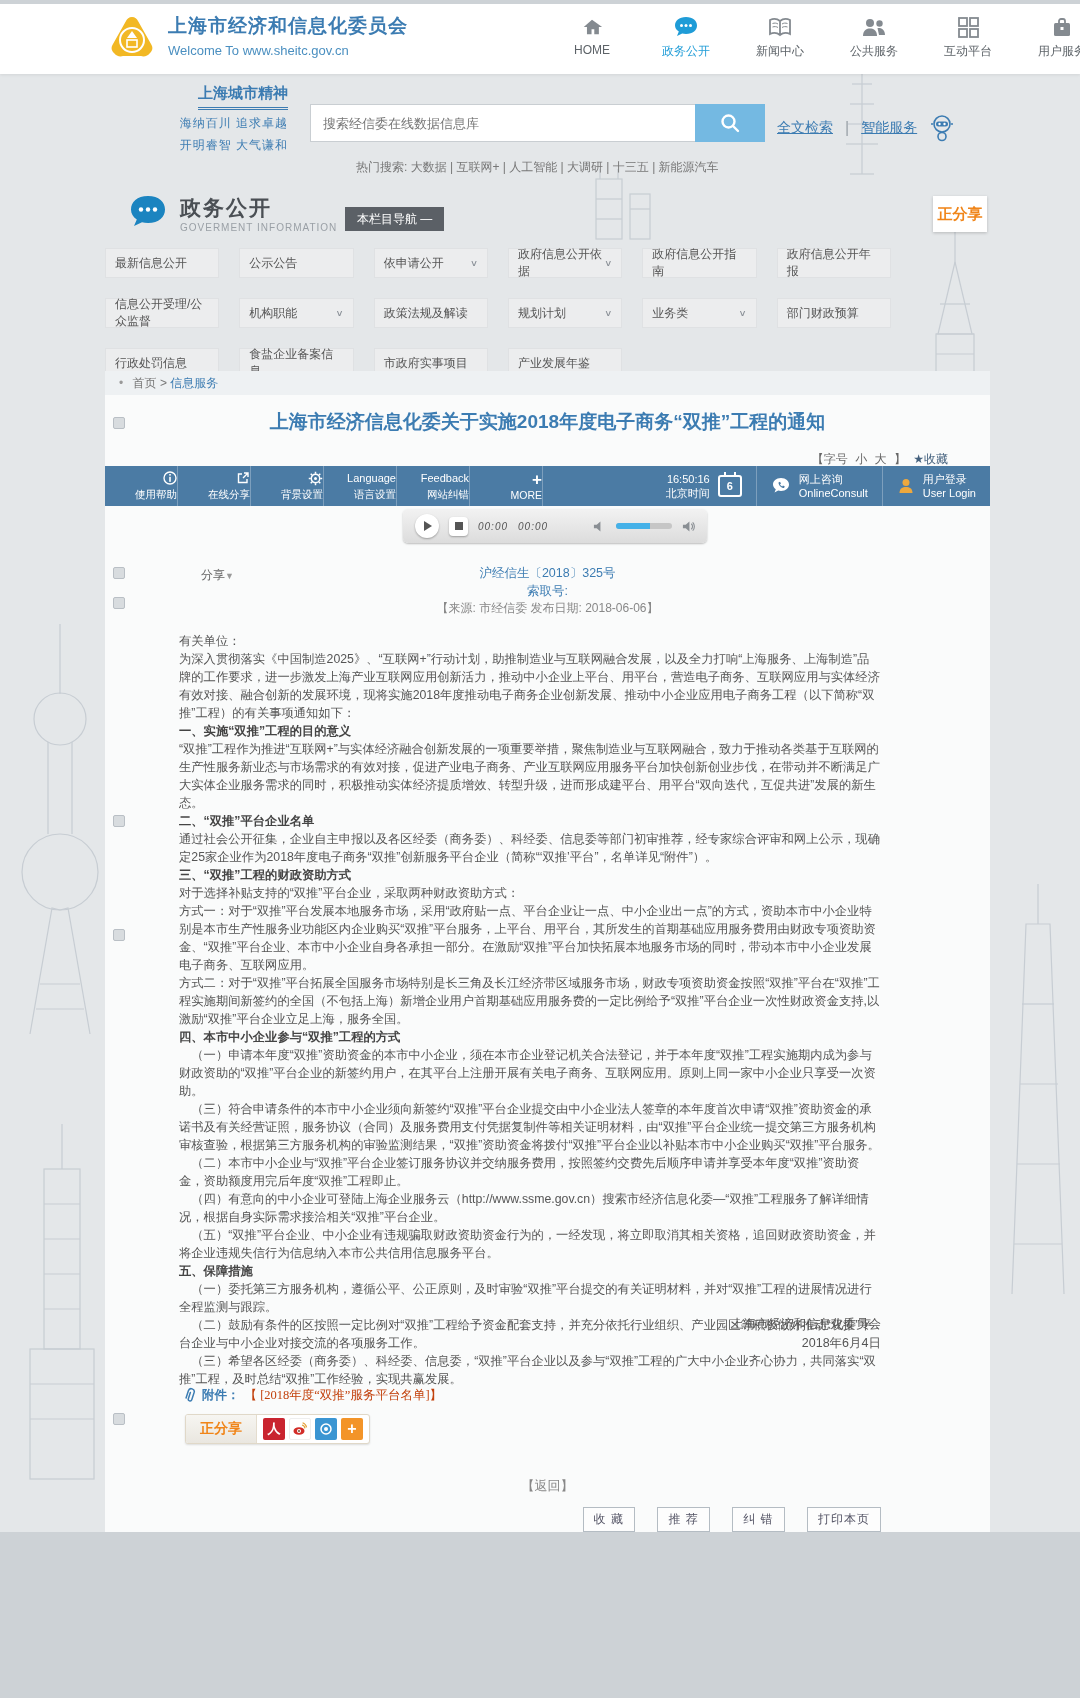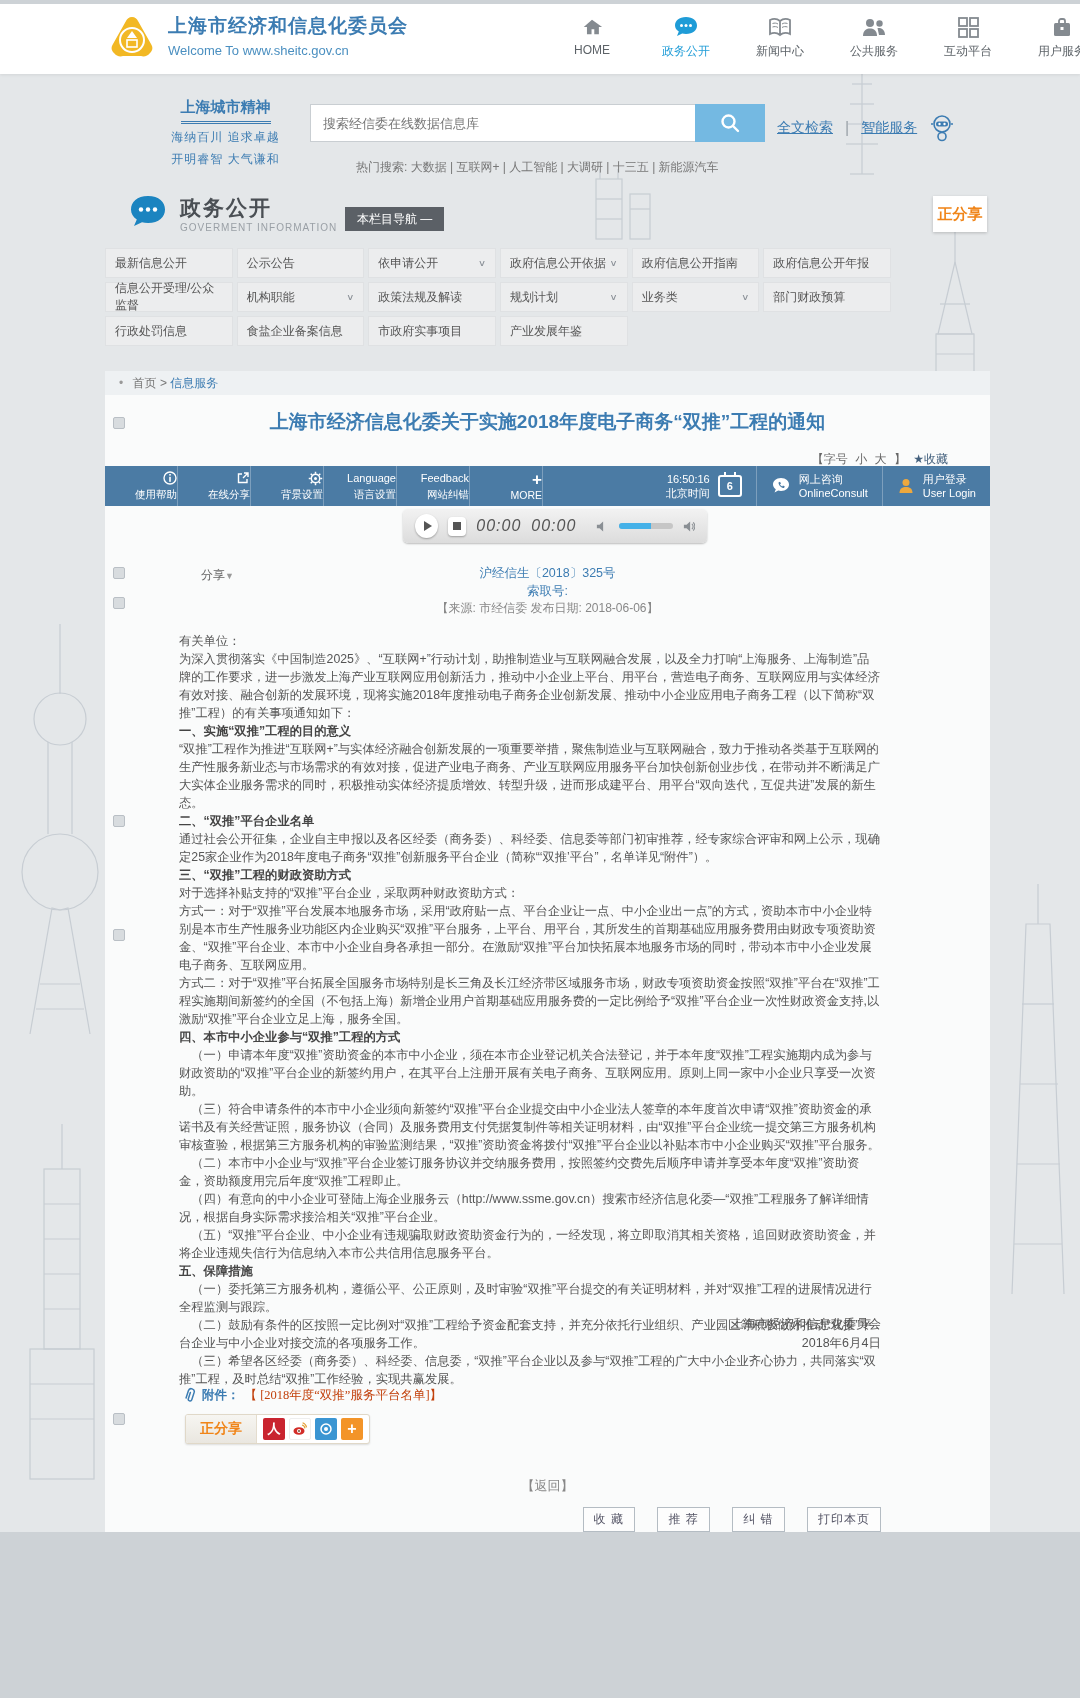--- a/index.html
+++ b/index.html
@@ -17,21 +17,21 @@
   .hd-titles { position:absolute; left:168px; top:9px; }
   .hd-title { font-size:19px; font-weight:bold; color:#3c7cb2; letter-spacing:1px; }
   .hd-sub { font-size:13px; color:#4a8fc0; margin-top:4px; }
   .hd-nav { position:absolute; left:560px; top:8px; display:flex; gap:30px; }
   .nav-it { width:64px; text-align:center; cursor:pointer; }
   .nav-it .ic { height:26px; display:flex; align-items:flex-end; justify-content:center; }
   .nav-it .lb { font-size:12px; color:#5d6368; margin-top:5px; }
   .nav-it.active .lb { color:#1f9cd7; }
 
   
-  .spirit { position:absolute; left:163px; top:94px; width:125px; text-align:center; z-index:2; }
+  .spirit { position:absolute; left:163px; top:80px; width:125px; text-align:right; z-index:2; }
   .spirit .t { font-size:15px; font-weight:bold; color:#3c7cb2; padding-bottom:4px;
                border-bottom:3px double #3c7cb2; display:inline-block; }
   .spirit .l { font-size:12px; color:#3c7cb2; margin-top:5px; letter-spacing:1px; }
   .searchbox { position:absolute; left:310px; top:100px; width:385px; height:38px; background:#fff;
                border:1px solid #c9ced2; border-right:none; z-index:2; }
   .searchbox input { width:100%; height:100%; border:none; outline:none; font-size:13px; padding:0 12px;
                      color:#444; background:transparent; font-family:inherit; }
   .searchbtn { position:absolute; left:695px; top:100px; width:70px; height:38px; background:#74b9e2;
                display:flex; align-items:center; justify-content:center; cursor:pointer; z-index:2; }
   .slinks { position:absolute; left:777px; top:110px; display:flex; align-items:center; gap:12px; z-index:2; }
@@ -44,21 +44,21 @@
   .sect-txt .t { font-size:21px; font-weight:bold; color:#4a4f54; letter-spacing:2px; }
   .sect-txt .s { font-size:10px; color:#9aa0a6; letter-spacing:1px; font-weight:normal;text-align:right; }
   .navbtn { position:absolute; left:345px; top:203px; height:24px; padding:0 12px; background:#5b6066;
             color:#fff; font-size:12px; line-height:24px; cursor:pointer; z-index:2; }
   .sharetab { position:absolute; left:933px; top:192px; width:54px; height:36px; background:#fff;
               box-shadow:0 1px 3px rgba(0,0,0,.2); color:#f08519; font-size:15px; font-weight:bold;
               display:flex; align-items:center; justify-content:center; z-index:4; cursor:pointer; }
 
   
   #menu-grid { position:absolute; left:105px; top:244px; width:786px; display:grid;
-               grid-template-columns:repeat(6,1fr); gap:4px; z-index:2; }
+               grid-template-columns:repeat(6,1fr); gap:20px; z-index:2; }
   .mcell { height:30px; background:#ecedee; border:1px solid #dfe1e3; display:flex; align-items:center;
            justify-content:space-between; padding:0 9px; font-size:12px; color:#555; cursor:pointer; }
   .mcell .chev { color:#8a9097; font-size:11px; transform:scaleY(.8); }
 
   
   .panel { position:absolute; left:105px; top:367px; width:885px; height:1251px; background:#fafbfb;
            z-index:2; }
   .crumb { position:absolute; left:0; top:0; width:885px; height:24px; background:#eef1f3;
            font-size:12px; line-height:24px; padding-left:14px; color:#777; }
   .crumb .cur { color:#3c7cb2; }
@@ -89,21 +89,21 @@
   .player { position:absolute; left:298px; top:138px; width:304px; height:34px; border-radius:5px;
             background:linear-gradient(#f2f2f2,#dcdcdc); box-shadow:0 1px 2px rgba(0,0,0,.25);
             display:flex; align-items:center; gap:10px; padding:0 12px; }
   .pbtn { width:24px; height:24px; border-radius:50%; background:#fff; box-shadow:0 1px 2px rgba(0,0,0,.3);
           display:flex; align-items:center; justify-content:center; cursor:pointer; }
   .ptri { width:0; height:0; border-left:8px solid #555; border-top:5px solid transparent;
           border-bottom:5px solid transparent; margin-left:2px; }
   .sbtn { width:19px; height:19px; border-radius:4px; background:#fff; box-shadow:0 1px 2px rgba(0,0,0,.3);
           display:flex; align-items:center; justify-content:center; cursor:pointer; }
   .ssq { width:8px; height:8px; background:#555; }
-  .ptime { font-size:16px; font-style:italic; color:#555; letter-spacing:1px; }
+  .ptime { font-size:10px; font-style:italic; color:#555; letter-spacing:1px; }
   .vtrack { width:56px; height:6px; background:#c6c6c6; border-radius:3px; overflow:hidden; cursor:pointer; }
   .vfill { width:60%; height:100%; background:#45b1e8; }
 
   .share-dd { position:absolute; left:96px; top:196px; font-size:12px; color:#666; cursor:pointer; }
   .share-dd .c { color:#999; font-size:9px; }
   .docnum { position:absolute; left:0; top:194px; width:885px; text-align:center; font-size:12.5px;
             color:#3c7cb2; }
   .idx { position:absolute; left:0; top:212px; width:885px; text-align:center; font-size:12.5px;
          color:#3c7cb2; }
   .src { position:absolute; left:0; top:229px; width:885px; text-align:center; font-size:12px; color:#888; }

